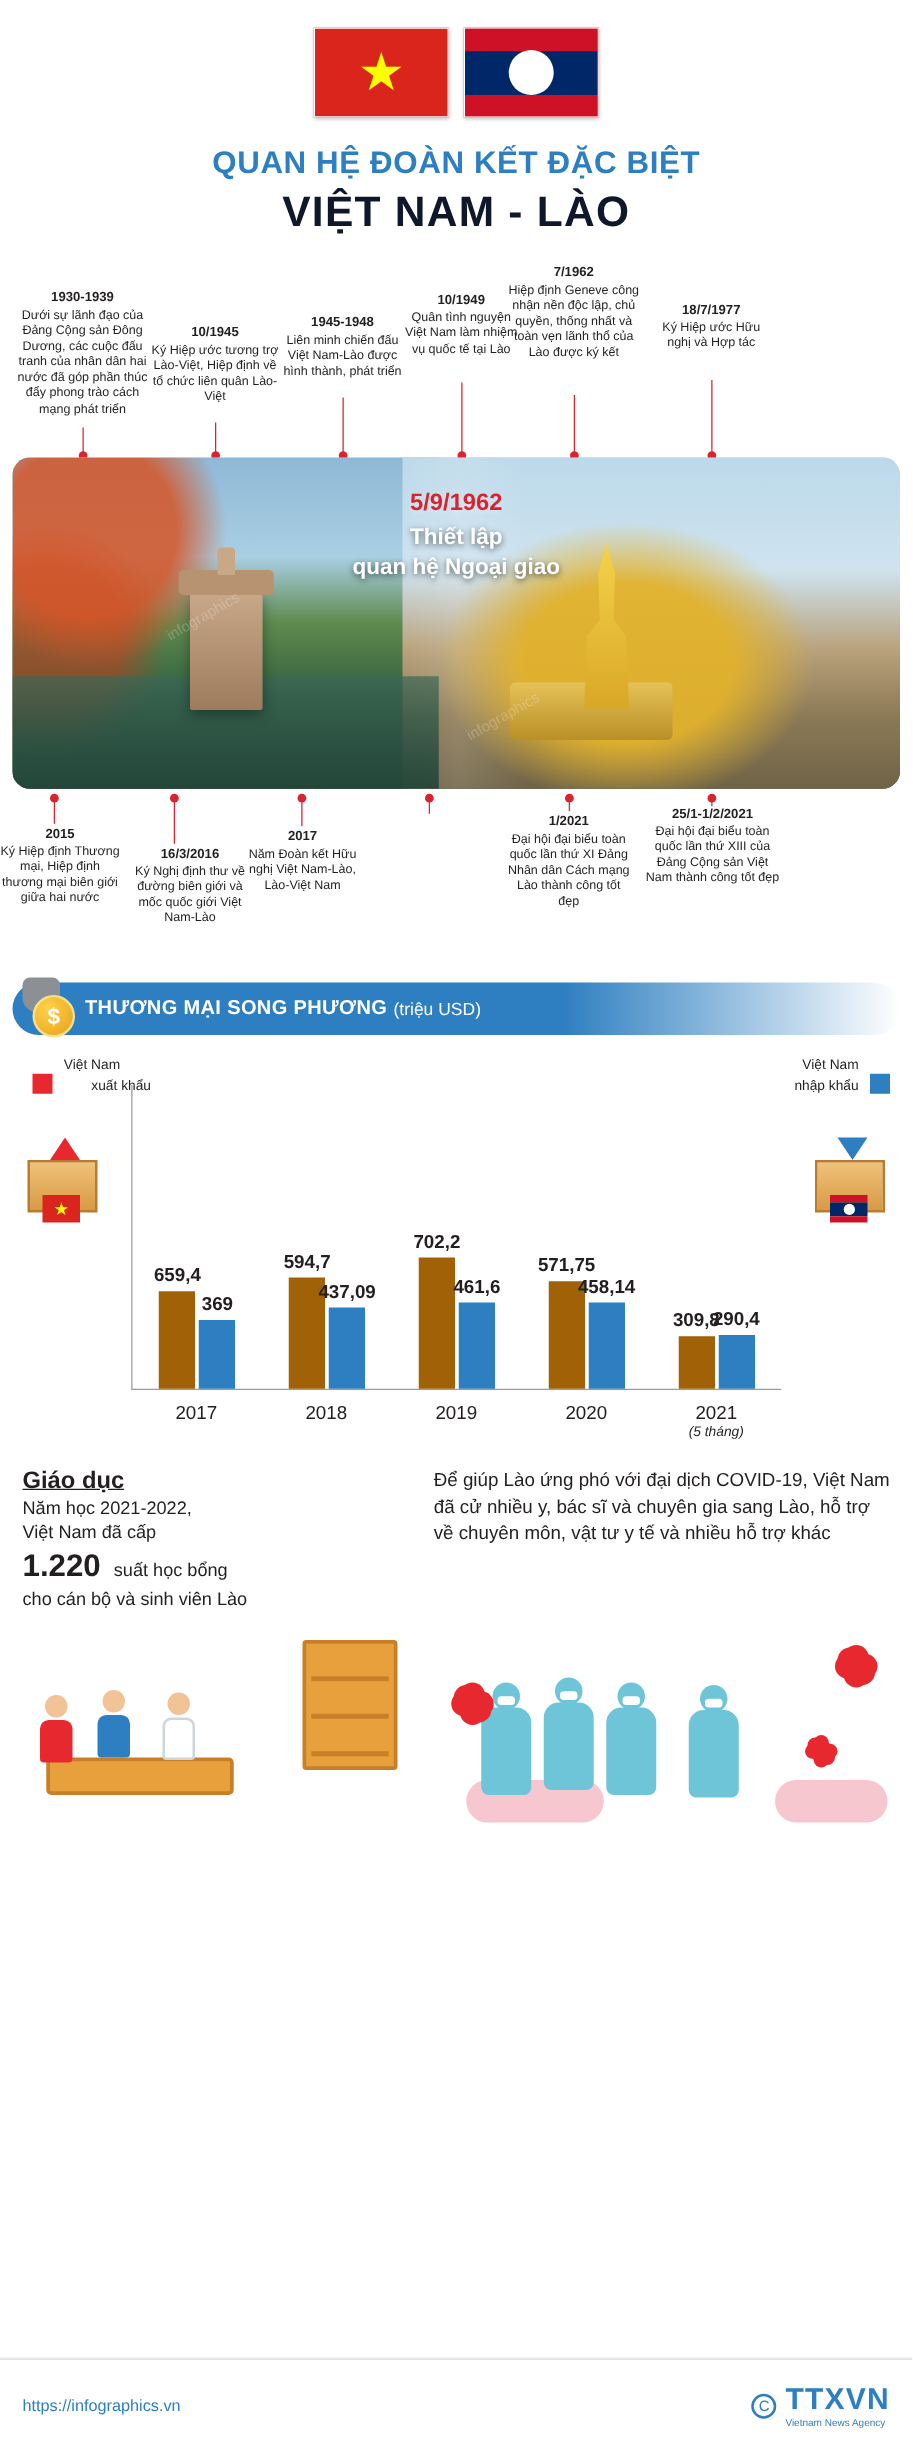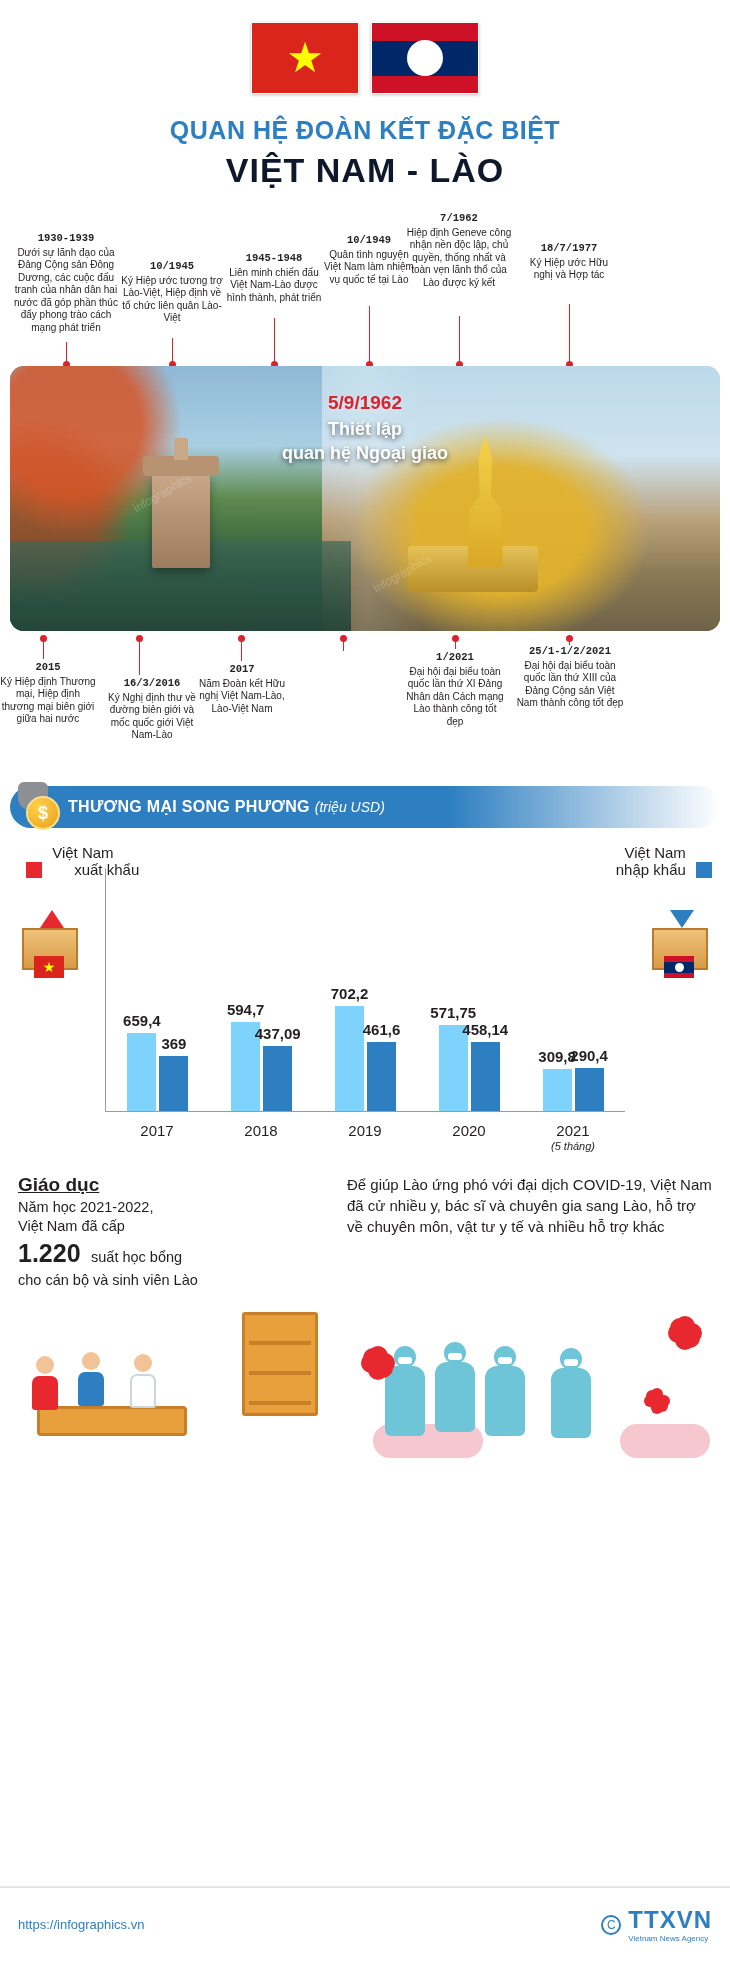--- a/index.html
+++ b/index.html
@@ -72,21 +72,20 @@
     font-size: 10px;
     line-height: 12.5px;
     color: #231f20;
     width: 104px;
   }
   .tl-item .tl-date {
     font-weight: bold;
     font-size: 10.5px;
     display: block;
     margin-bottom: 2px;
-    font-family: Liberation Mono, monospace;
   }
   .tl-item .tl-body { display:block; }
   .tl-stem {
     position: absolute;
     width: 1px;
     background: #d9232e;
   }
   .tl-dot {
     position: absolute;
     width: 7px; height: 7px;
@@ -202,32 +201,31 @@
   }
   .trade-header .th-title {
     color: #ffffff;
     font-size: 16px;
     font-weight: bold;
     letter-spacing: .3px;
   }
   .trade-header .th-unit {
     color: #ffffff;
     font-size: 14px;
-    font-style: italic;
     margin-left: 5px;
   }
 
   .chart-area {
     position: relative;
     margin: 10px 10px 0 10px;
     height: 330px;
   }
   .legend {
     position: absolute;
-    font-size: 15px;
+    font-size: 11px;
     line-height: 17px;
   }
   .legend.left { left: 16px; top: 6px; }
   .legend.right { right: 8px; top: 6px; text-align: right; }
   .legend .sw {
     display:inline-block; width: 16px; height: 16px; vertical-align: -3px;
   }
   .legend.left .sw { background:#e8282f; margin-right:6px; }
   .legend.right .sw { background:#2e7fc1; margin-left:6px; }
   .legend .lg-txt { display:inline-block; }
@@ -261,21 +259,21 @@
     left: 95px; right: 95px; top: 30px; bottom: 56px;
     border-left: 1px solid #9b9b9b;
     border-bottom: 1px solid #9b9b9b;
   }
   .groups {
     position:absolute; left:0; right:0; bottom:0; top:0;
     display:flex; justify-content: space-around; align-items: flex-end;
   }
   .grp { display:flex; align-items:flex-end; gap: 3px; position: relative; height:100%; }
   .bar { width: 29px; position:relative; }
-  .bar.red { background: #7dd3fc; margin-top: 10px; }
+  .bar.red { background: #a16207; margin-top: 10px; }
   .bar.blue { background: #2e7fc1; }
   .bar .val {
     position: absolute;
     left: 50%; transform: translateX(-50%);
     top: -21px;
     font-size: 15px;
     font-weight: bold;
     white-space: nowrap;
   }
   .xlabels {

